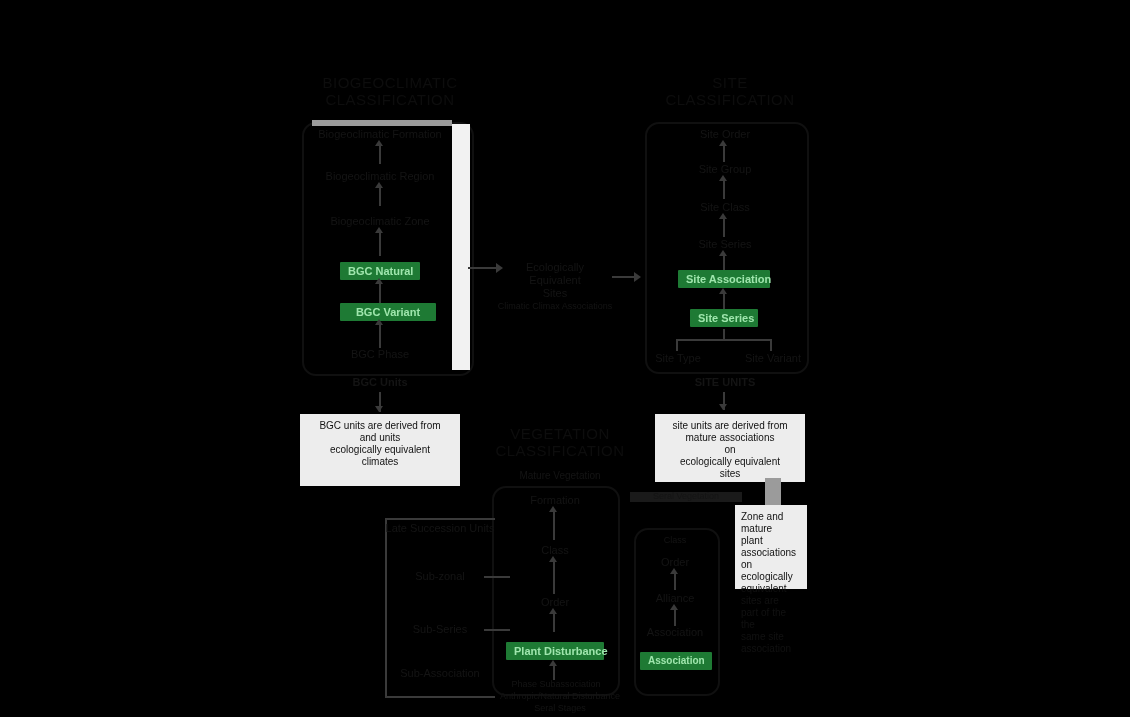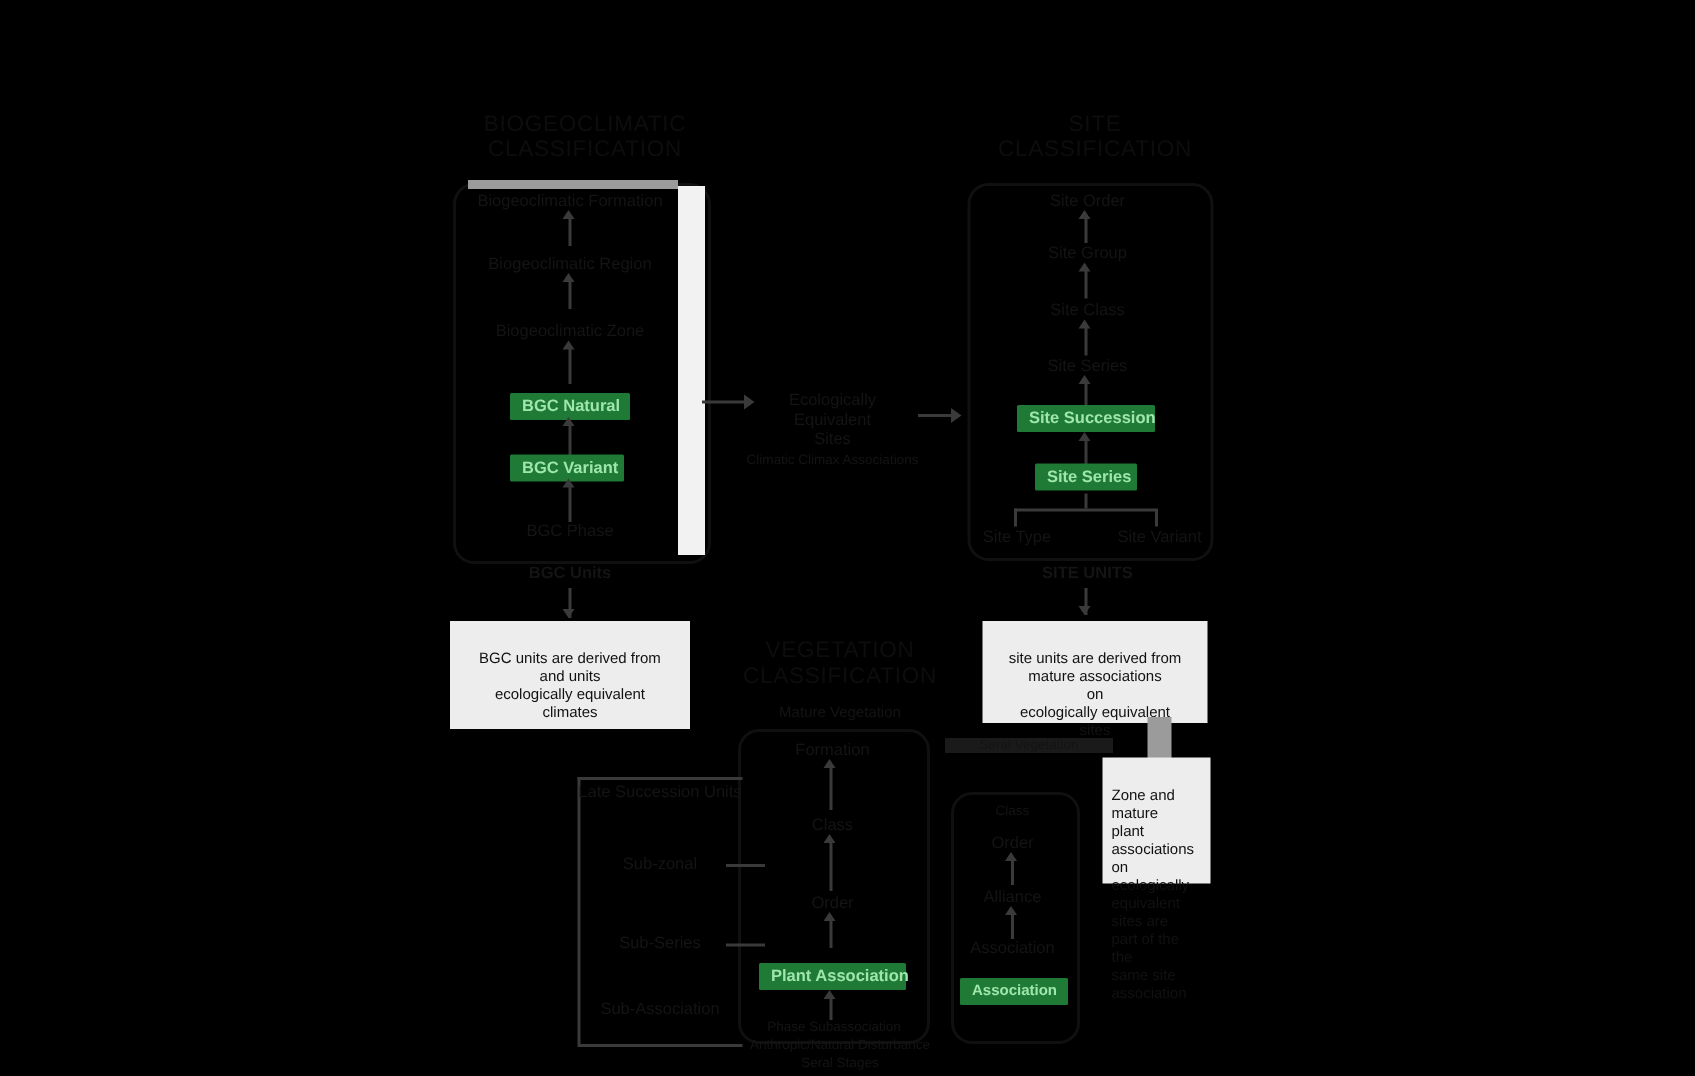--- a/index.html
+++ b/index.html
@@ -11,21 +11,21 @@
   .node{position:absolute;background:#000;color:#000;text-align:center;
         font-size:11px;line-height:12px;white-space:nowrap;}
   .lbl{position:absolute;text-align:center;line-height:12px;white-space:nowrap;}
 
   
   .title{position:absolute;text-align:center;color:#0d0d0d;font-size:15px;
          line-height:17px;letter-spacing:.5px;}
 
   
   .panel{position:absolute;background:#ededed;color:#111;font-size:10px;
-         line-height:12px;text-align:center;padding:20px 6px;box-sizing:border-box;}
+         line-height:12px;text-align:center;padding:6px 6px;box-sizing:border-box;}
   .panel.left{text-align:left;}
 
   
   .green{background:#1e7a34;color:#9fe6ad;font-weight:bold;font-size:11px;
          padding:3px 8px;border-radius:1px;}
 
   
   .dark{color:#141414;font-size:11px;}
 
   
@@ -68,21 +68,21 @@
   <div class="lbl dark" style="left:305px;top:170px;width:150px;">Biogeoclimatic Region</div>
   <div class="vline bright" style="left:379px;top:186px;height:20px;"></div>
   <div class="arrowup" style="left:375px;top:182px;"></div>
   <div class="lbl dark" style="left:305px;top:215px;width:150px;">Biogeoclimatic Zone</div>
   <div class="vline bright" style="left:379px;top:231px;height:25px;"></div>
   <div class="arrowup" style="left:375px;top:227px;"></div>
 
   <div class="node green" style="left:340px;top:262px;width:80px;box-sizing:border-box;">BGC Natural</div>
   <div class="vline bright" style="left:379px;top:282px;height:22px;"></div>
   <div class="arrowup" style="left:375px;top:278px;"></div>
-  <div class="node green" style="left:340px;top:303px;width:76px;box-sizing:border-box;">BGC Variant</div>
+  <div class="node green" style="left:340px;top:303px;width:96px;box-sizing:border-box;">BGC Variant</div>
   <div class="vline bright" style="left:379px;top:323px;height:25px;"></div>
   <div class="arrowup" style="left:375px;top:319px;"></div>
   <div class="lbl dark" style="left:330px;top:348px;width:100px;">BGC Phase</div>
 
   <div class="lbl dark" style="left:330px;top:376px;width:100px;font-weight:bold;">BGC Units</div>
   <div class="vline bright" style="left:379px;top:392px;height:20px;"></div>
   <div class="arrowdown" style="left:375px;top:406px;"></div>
 
   <div class="panel" style="left:300px;top:414px;width:160px;height:72px;">
     <div>BGC units are derived from</div>
@@ -104,21 +104,21 @@
   <div class="lbl dark" style="left:675px;top:163px;width:100px;">Site Group</div>
   <div class="vline bright" style="left:723px;top:179px;height:20px;"></div>
   <div class="arrowup" style="left:719px;top:175px;"></div>
   <div class="lbl dark" style="left:675px;top:201px;width:100px;">Site Class</div>
   <div class="vline bright" style="left:723px;top:217px;height:20px;"></div>
   <div class="arrowup" style="left:719px;top:213px;"></div>
   <div class="lbl dark" style="left:675px;top:238px;width:100px;">Site Series</div>
   <div class="vline bright" style="left:723px;top:254px;height:18px;"></div>
   <div class="arrowup" style="left:719px;top:250px;"></div>
 
-  <div class="node green" style="left:678px;top:270px;width:92px;box-sizing:border-box;">Site Succession</div>
+  <div class="node green" style="left:678px;top:270px;width:92px;box-sizing:border-box;">Site Association</div>
   <div class="vline bright" style="left:723px;top:292px;height:18px;"></div>
   <div class="arrowup" style="left:719px;top:288px;"></div>
   <div class="node green" style="left:690px;top:309px;width:68px;box-sizing:border-box;">Site Series</div>
 
   <div class="vline bright" style="left:723px;top:329px;height:10px;"></div>
   <div class="hline bright" style="left:676px;top:339px;width:94px;"></div>
   <div class="vline bright" style="left:676px;top:339px;height:12px;"></div>
   <div class="vline bright" style="left:770px;top:339px;height:12px;"></div>
   <div class="lbl dark" style="left:648px;top:352px;width:60px;">Site Type</div>
   <div class="lbl dark" style="left:740px;top:352px;width:66px;">Site Variant</div>
@@ -156,21 +156,21 @@
   <div class="vline bright" style="left:553px;top:510px;height:30px;"></div>
   <div class="arrowup" style="left:549px;top:506px;"></div>
   <div class="lbl dark" style="left:505px;top:544px;width:100px;">Class</div>
   <div class="vline bright" style="left:553px;top:560px;height:34px;"></div>
   <div class="arrowup" style="left:549px;top:556px;"></div>
   <div class="lbl dark" style="left:505px;top:596px;width:100px;">Order</div>
   <div class="vline bright" style="left:553px;top:612px;height:20px;"></div>
   <div class="arrowup" style="left:549px;top:608px;"></div>
   <div class="lbl dark" style="left:505px;top:614px;width:100px;opacity:0;">Alliance</div>
 
-  <div class="node green" style="left:506px;top:642px;width:98px;box-sizing:border-box;">Plant Association</div>
+  <div class="node green" style="left:506px;top:642px;width:98px;box-sizing:border-box;">Plant Disturbance</div>
   <div class="vline bright" style="left:553px;top:664px;height:16px;"></div>
   <div class="arrowup" style="left:549px;top:660px;"></div>
   <div class="lbl dark" style="left:500px;top:678px;width:112px;font-size:9px;">Phase Subassociation</div>
 
   <div class="hline bright" style="left:385px;top:518px;width:110px;"></div>
   <div class="vline bright" style="left:385px;top:518px;height:178px;"></div>
   <div class="hline bright" style="left:385px;top:696px;width:110px;"></div>
   <div class="lbl dark" style="left:382px;top:522px;width:116px;">Late Succession Units</div>
   <div class="lbl dark" style="left:382px;top:535px;width:116px;opacity:.9;">&nbsp;</div>
   <div class="lbl dark" style="left:400px;top:570px;width:80px;">Sub-zonal</div>

